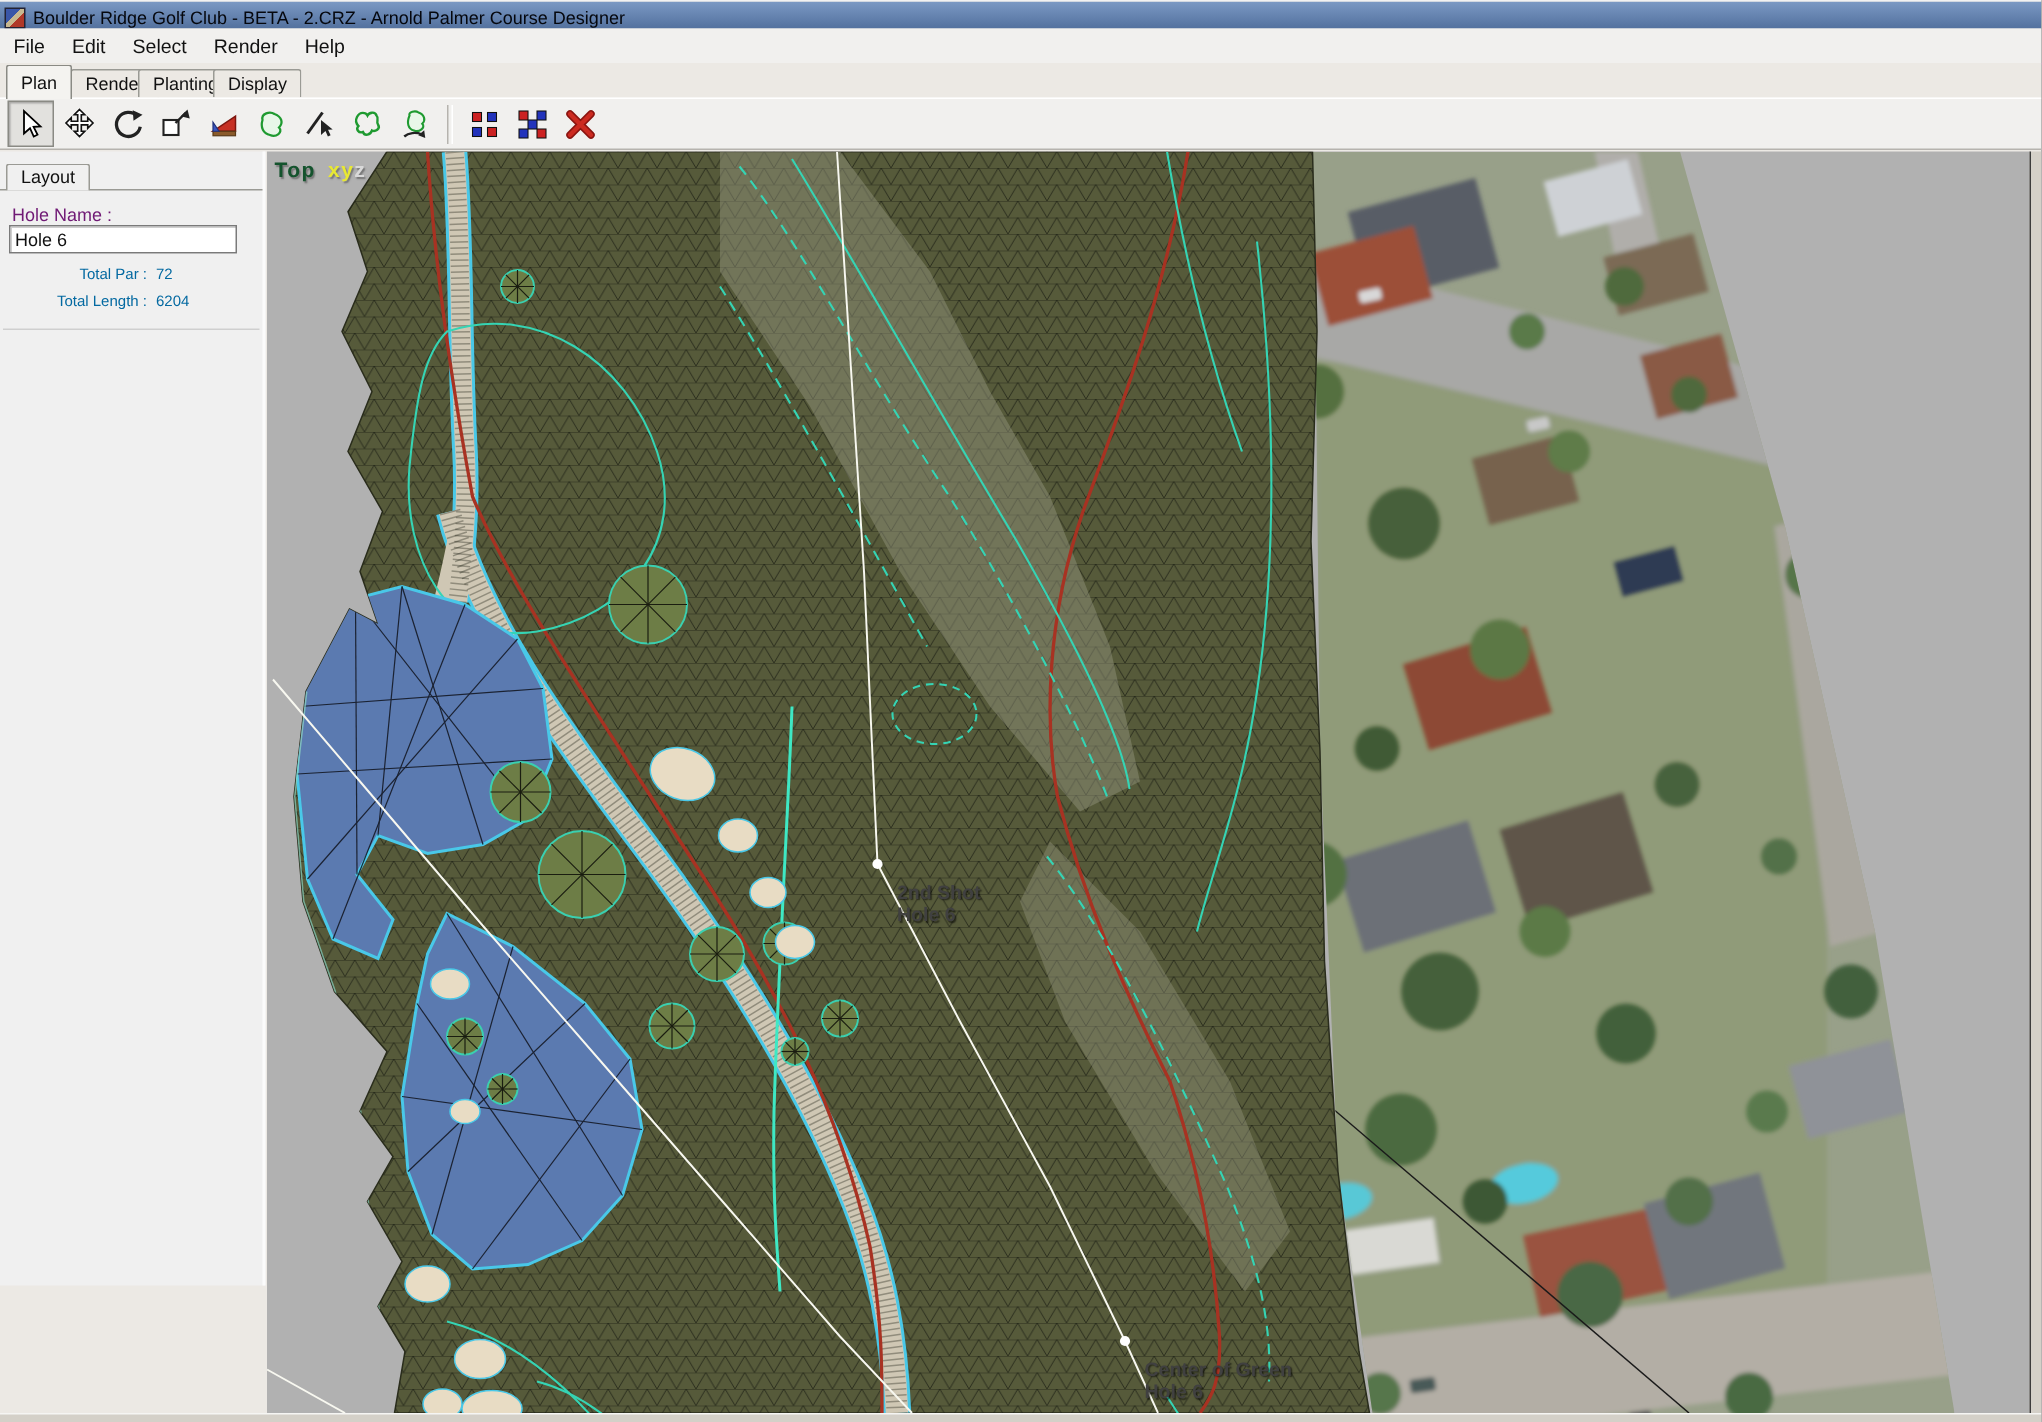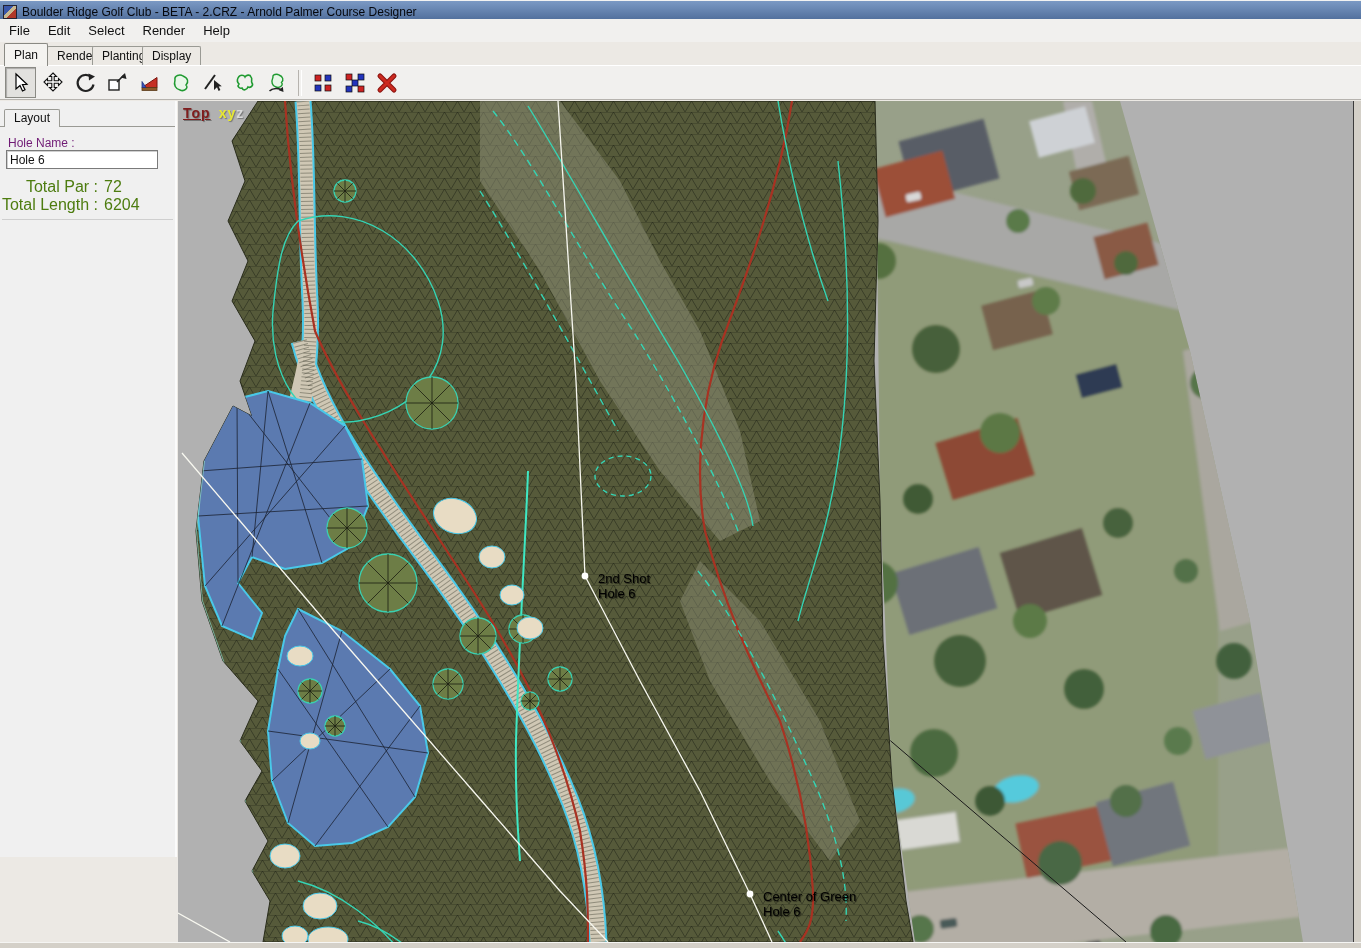--- a/index.html
+++ b/index.html
@@ -27,33 +27,33 @@
   .tbtn.pressed{background:#e2e1de;border:1px solid #8a8a84;box-shadow:inset 1px 1px 1px rgba(0,0,0,.25);}
   .tsep{width:2px;height:26px;margin:0 5px;border-left:1px solid #b6b3ae;border-right:1px solid #fff;}
   
   .sidebar{position:absolute;left:0;top:100px;width:177px;height:756px;background:#f0f0f0;border-right:2px solid #fbfbfb;box-sizing:border-box;}
   .sidetab{position:absolute;left:4px;top:8px;height:17px;line-height:17px;padding:0 9px;font-size:12px;color:#111;
     background:#f0f0f0;border:1px solid #9a9a94;border-bottom:none;border-radius:2px 2px 0 0;z-index:2;}
   .sidetabline{position:absolute;left:0;top:25px;width:175px;border-top:1px solid #9a9a94;}
   .holename-label{position:absolute;left:8px;top:35px;font-size:12px;color:#701a75;}
   .holename-input{position:absolute;left:6px;top:49px;width:144px;height:15px;font-size:12px;font-family:"Liberation Sans",sans-serif;
     border:1px solid #7a7a7a;box-shadow:inset 1px 1px 0 #cfcfcf;background:#fff;color:#111;padding:1px 3px;}
-  .statrow{position:absolute;left:0;width:175px;font-size:16px;color:#4d7c0f;display:flex;}
+  .statrow{position:absolute;left:0;width:175px;font-size:10px;color:#0369a1;display:flex;}
   .statrow .slabel{width:98px;text-align:right;}
   .statrow .svalue{margin-left:6px;text-align:right;}
   .sidehr{position:absolute;left:2px;top:118px;width:171px;border-top:1px solid #cfcfcf;}
   
   .viewport{position:absolute;left:178px;top:100px;width:1175px;height:841px;background:#b1b1b1;overflow:hidden;}
   .viewlabel{position:absolute;left:5px;top:4px;font-size:14px;font-weight:bold;letter-spacing:1px;
     text-shadow:1px 1px 1px rgba(60,60,60,.5);z-index:5;}
-  .viewlabel .vtop{color:#7f1d1d;margin-right:8px;text-decoration:underline;}
+  .viewlabel .vtop{color:#14532d;margin-right:8px;}
   .viewlabel .axy{color:#e8e833;}
   .viewlabel .az{color:#d9d9d9;}
-  .marker-label{position:absolute;color:#000000;font-size:13px;font-weight:normal;line-height:15px;
-    text-shadow:1px 1px 1px rgba(0,0,0,.55);z-index:5;white-space:nowrap;}
+  .marker-label{position:absolute;color:#404040;font-size:13px;font-weight:bold;line-height:15px;
+    text-shadow:1px 1px 1px rgba(0,0,0,.55);z-index:5;white-space:nowrap;margin-top:16px;}
   .canvas-svg{position:absolute;left:0;top:0;}
   
   .bottomstrip{position:absolute;left:0;top:941px;width:1361px;height:7px;background:#d4d0c8;border-top:1px solid #f5f5f3;box-sizing:border-box;}
   .rightstrip{position:absolute;left:1353px;top:100px;width:8px;height:841px;background:#d4d0c8;border-left:1px solid #3c3c3c;box-sizing:border-box;}
 </style>
 </head>
 <body>
 
 <div class="window">
 

